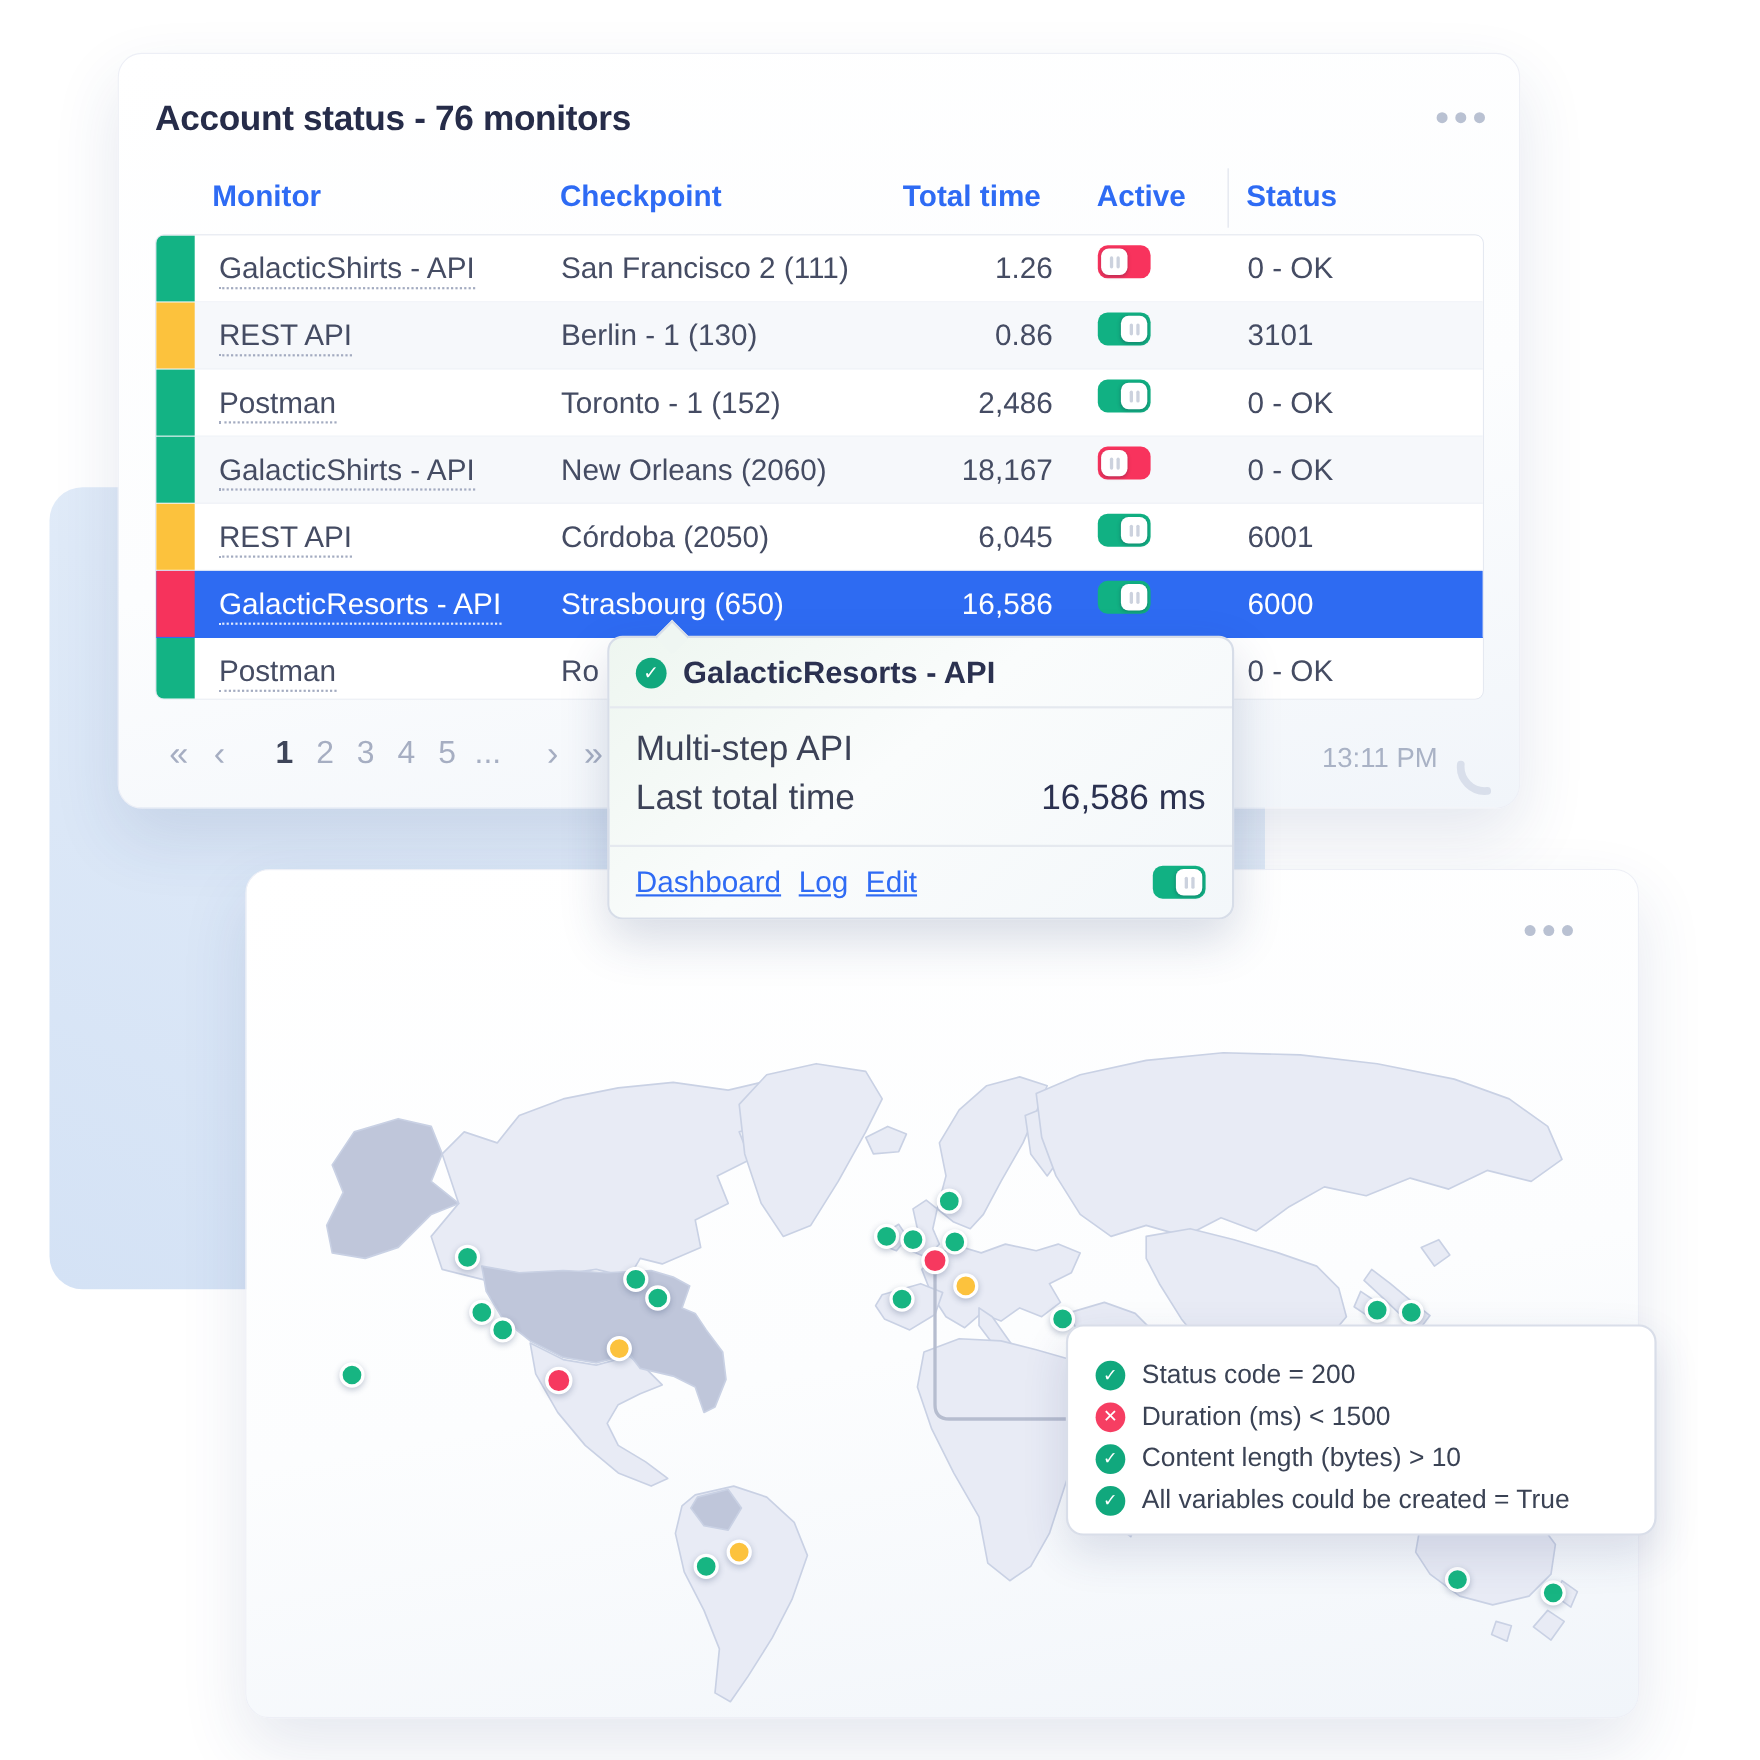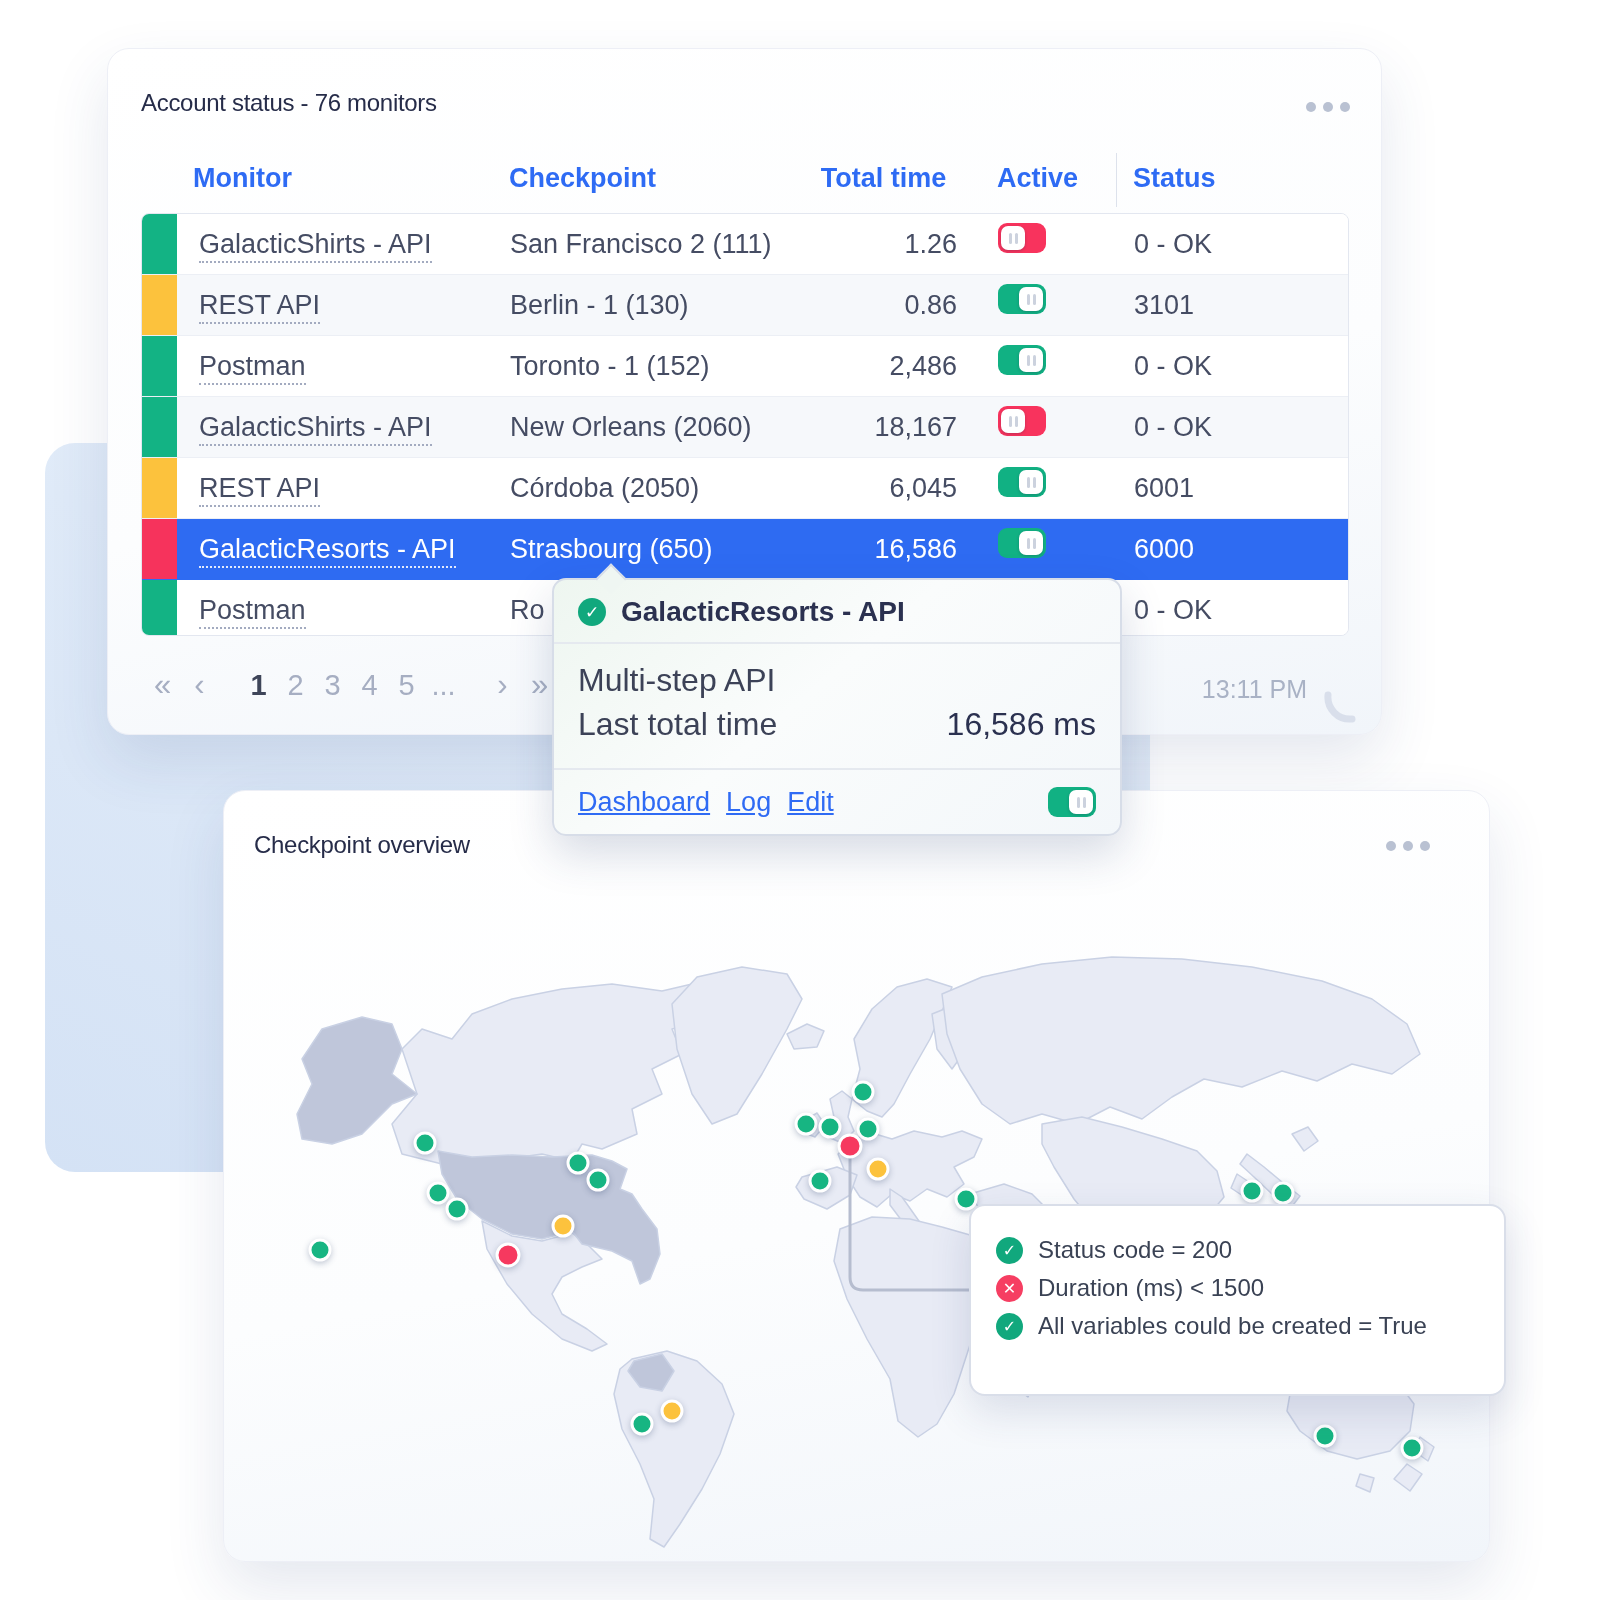--- a/index.html
+++ b/index.html
@@ -17,21 +17,21 @@
   }
   
   .card{
     position:absolute;z-index:10;box-sizing:border-box;
     background:linear-gradient(170deg,#ffffff 0%,#fcfdfe 55%,#f1f5fa 100%);
     border:1px solid #edeff6;border-radius:22px;
     box-shadow:0 26px 60px rgba(45,65,120,.12);
   }
   .card-top{left:107px;top:48px;width:1275px;height:687px;}
   .card-bottom{left:223px;top:790px;width:1267px;height:772px;}
-  .card-title{position:absolute;font-size:24px;font-weight:normal;color:#262c49;letter-spacing:-.3px;}
+  .card-title{position:absolute;font-size:32px;font-weight:bold;color:#262c49;letter-spacing:-.3px;}
   .card-top .card-title{left:33px;top:40px;}
   .card-bottom .card-title{left:30px;top:40px;}
   .menu-dots{position:absolute;display:flex;gap:7px;cursor:pointer;}
   .card-top .menu-dots{left:1198px;top:53px;}
   .card-bottom .menu-dots{left:1162px;top:50px;}
   .menu-dots i{width:10px;height:10px;border-radius:50%;background:#b9c1d2;}
 
   
   .col-header{position:absolute;top:114px;font-size:27px;font-weight:bold;color:#2e6bf4;}
   .h-monitor{left:85px;} .h-checkpoint{left:401px;}
@@ -263,21 +263,20 @@
     <span class="toggle" data-state="on">
         <span class="knob">
           <i></i>
           <i></i>
         </span>
       </span>
   </div>
 </div>
 
 <div class="card card-bottom">
-  <div class="card-title">Checkpoint overview</div>
   <div class="menu-dots">
       <i></i>
       <i></i>
       <i></i>
     </div>
 
   <div class="map-wrap">
     <svg class="map-svg" width="1240" height="650" viewBox="0 0 1240 650">
       <g fill="#e8ebf5" stroke="#c9d1e4" stroke-width="1.5" stroke-linejoin="round">
 
@@ -374,16 +373,20 @@
     <div class="chk-row">
       <span class="badge" data-icon="check"></span>
       <span>Status code = 200</span>
     </div>
     <div class="chk-row">
       <span class="badge" data-icon="cross"></span>
       <span>Duration (ms) &lt; 1500</span>
     </div>
     <div class="chk-row">
       <span class="badge" data-icon="check"></span>
+      <span>Content length (bytes) &gt; 10</span>
+    </div>
+    <div class="chk-row">
+      <span class="badge" data-icon="check"></span>
       <span>All variables could be created = True</span>
     </div>
   </div>
 </div>
 
 </body></html>

